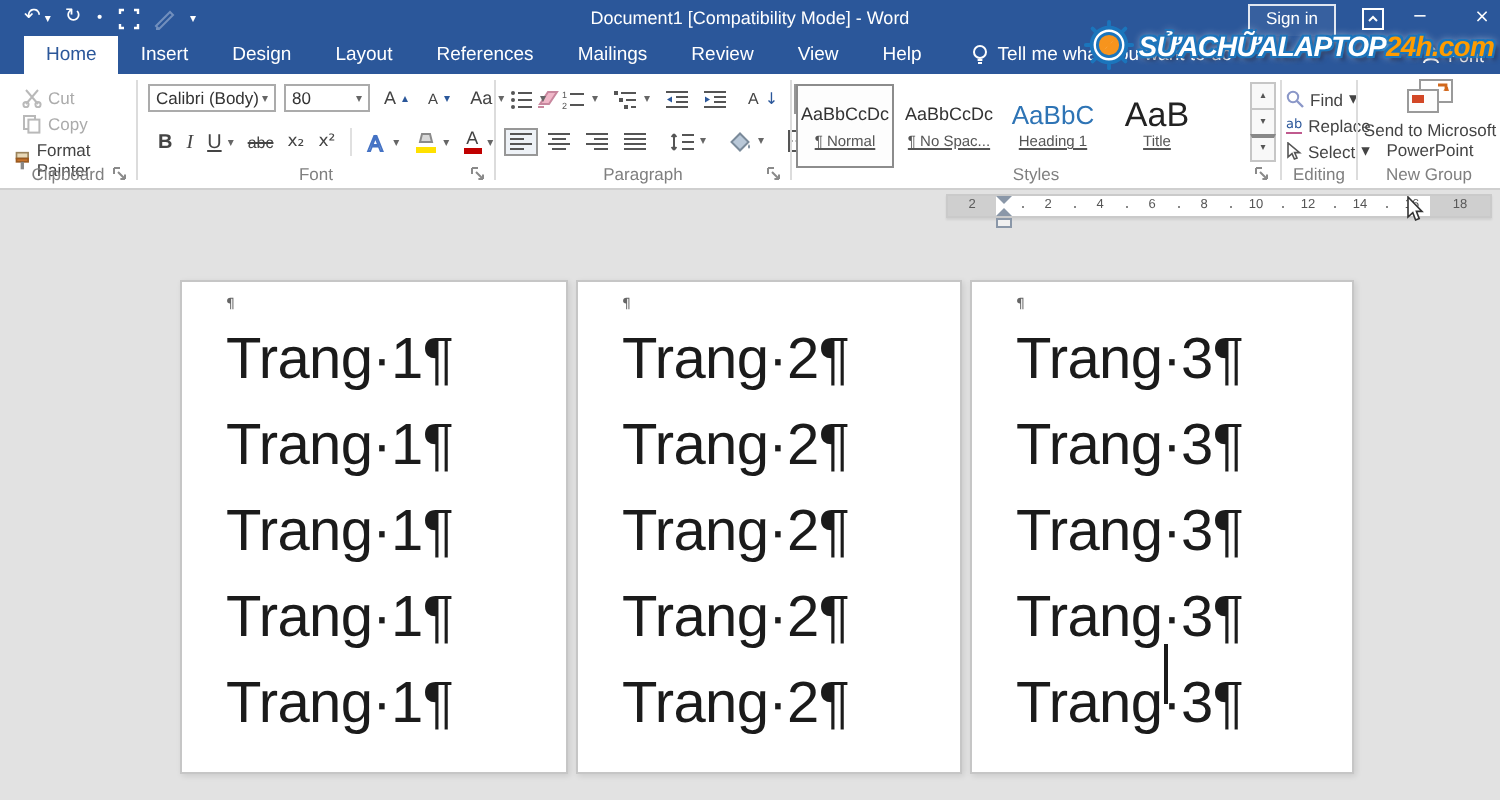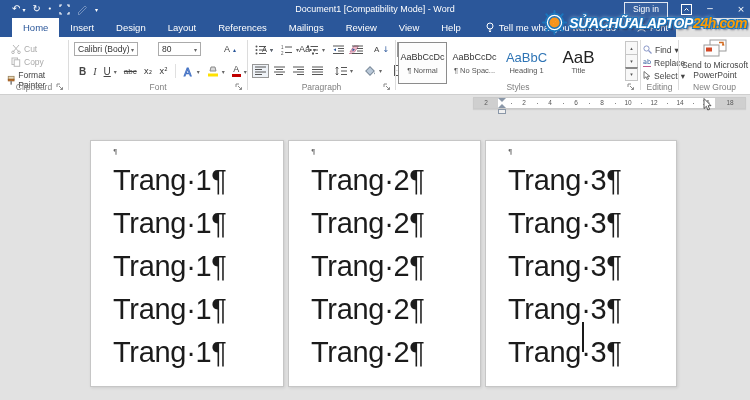--- a/index.html
+++ b/index.html
@@ -19,21 +19,21 @@
   .qat .dot { font-size:7px; }
   .qat .disabled { opacity:.45; }
   .win-title { position:absolute; left:50%; transform:translateX(-50%); top:0; line-height:18px; font-size:9px; color:#fff; white-space:nowrap; }
   .signin { position:absolute; right:82px; top:2px; height:32px; padding:0 8px; border:1px solid rgba(255,255,255,.85); background:rgba(255,255,255,.06); color:#fff; font-size:8.5px; line-height:12px; }
   .win-btn { position:absolute; top:0; height:18px; line-height:18px; color:#fff; text-align:center; }
   .rdo { right:58px; top:4px; height:10px; }
   .minimize { right:32px; width:16px; font-size:9px; }
   .close { right:2px; width:14px; font-size:9px; }
 
   
-  .tabrow { position:absolute; left:0; top:18px; width:676px; height:19px; background:#2b579a; display:flex; align-items:stretch; }
+  .tabrow { position:absolute; left:0; top:18px; width:750px; height:19px; background:#2b579a; display:flex; align-items:stretch; }
   .tabs { display:flex; margin-left:12px; }
   .tab { padding:0 11px; line-height:19px; font-size:9.5px; color:#fff; cursor:default; }
   .tab.active { background:#fff; color:#2b579a; }
   .tellme { display:flex; align-items:center; gap:5px; margin-left:14px; color:#fff; font-size:9.5px; }
   .share { position:absolute; right:8px; top:0; height:19px; display:flex; align-items:center; gap:4px; color:#fff; font-size:9px; }
 
   
   .logo { position:absolute; top:9px; right:3px; display:flex; align-items:center; z-index:60; }
   .logo-text { font-weight:bold; font-size:14px; letter-spacing:-0.4px; font-style:italic; white-space:nowrap;
     text-shadow:-1px -1px 0 #1b75bc, 1px -1px 0 #1b75bc, -1px 1px 0 #1b75bc, 1px 1px 0 #1b75bc, 2px 2px 2px rgba(0,0,30,.55), 0 0 4px rgba(255,255,255,.9); }
@@ -56,21 +56,21 @@
   .mini { font-size:9px; color:#444; }
   .sep-v { width:1px; height:14px; background:#e0e0e0; margin:0 3px; }
 
   
   .stylebox { width:49px; height:42px; margin-top:5px; border:1px solid transparent; display:flex; flex-direction:column; align-items:center; justify-content:center; }
   .stylebox.selected { border:1px solid #8c8c8c; background:#fdfdfd; }
   .sb-prev { font-size:9px; color:#333; line-height:13px; white-space:nowrap; }
   .sb-prev.h1 { font-size:13px; color:#2e74b5; }
   .sb-prev.h2 { font-size:11px; color:#4a86c5; }
   .sb-prev.title { font-size:17px; color:#222; }
-  .sb-name { font-size:7.5px; color:#555; margin-top:2px; white-space:nowrap; }
+  .sb-name { font-size:7.5px; color:#555; margin-top:2px; white-space:nowrap;text-decoration:underline; }
   .style-scroll { position:absolute; right:2px; top:5px; width:13px; }
   .style-scroll .cell { width:13px; height:14px; border:1px solid #c6c6c6; margin-top:-1px; background:#f8f8f8; text-align:center; font-size:5px; color:#555; line-height:13px; }
 
   
   .edrow { display:flex; align-items:center; gap:3px; height:13px; font-size:8.5px; color:#444; }
 
   .newgroup-btn { display:flex; flex-direction:column; align-items:center; width:72px; margin:2px auto 12px; text-align:center; color:#444; }
   .newgroup-btn .lbl { font-size:8.5px; line-height:9.5px; margin-top:3px; }
 
   
@@ -225,21 +225,21 @@
       <div class="glabel">Clipboard</div>
       <div class="launcher" style="right:4px;">
         <svg width="8" height="8" viewBox="0 0 8 8">
           <path d="M1 1 H4 M1 1 V4 M3 3 L6.5 6.5 M6.5 6.5 H4.2 M6.5 6.5 V4.2" stroke="#8a8a8a" fill="none"></path>
         </svg>
       </div>
     </div>
     <div class="gsep" style="left:68px;"></div>
 
     <div class="group" style="left:69px; width:178px;">
-      <div class="row" style="top:5px; left:5px; gap:20px;">
+      <div class="row" style="top:5px; left:5px; gap:4px;">
         <span class="combo" style="width:64px;">
           <span>Calibri (Body)</span>
           <span class="caret g">▾</span>
         </span>
         <span class="combo" style="width:43px;">
           <span>80</span>
           <span class="caret g">▾</span>
         </span>
         <span class="btn">
           <span class="mini">A</span>

